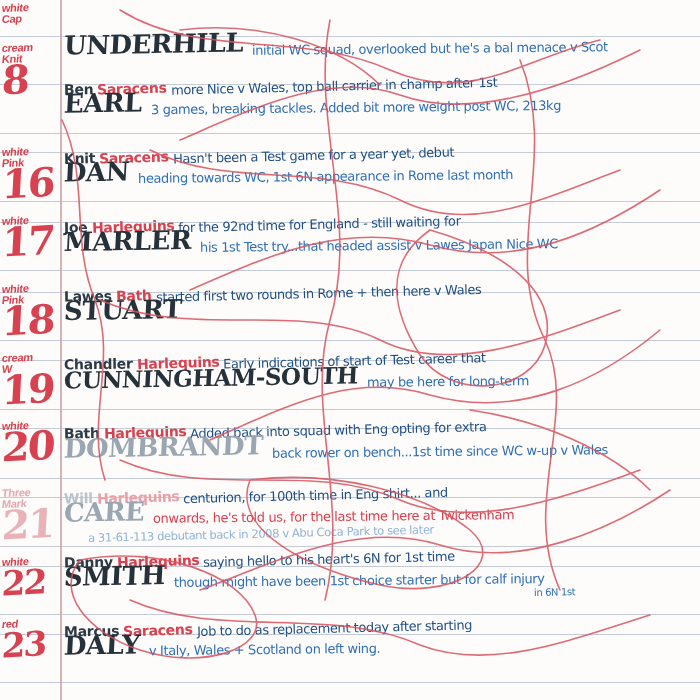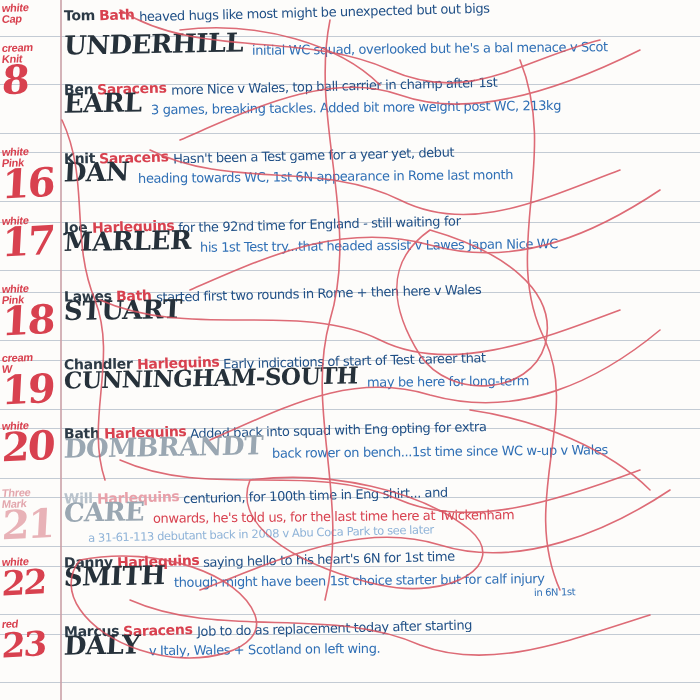--- a/index.html
+++ b/index.html
@@ -234,27 +234,20 @@
       <div class="kit-colour">white</div>
       <div class="kit-num small">22</div>
     </div>
 
     <div class="kit" style="top:618px">
       <div class="kit-colour">red</div>
       <div class="kit-num small">23</div>
     </div>
   </div>
 
-  <div class="row" style="top:4px">
-    <div class="line-top">
-      <span class="firstname inline">Tom</span>
-      <span class="club inline">Bath</span>
-      <span class="note dark inline">heaved hugs like most might be unexpected but out bigs</span>
-    </div>
-  </div>
 
   <div class="row" style="top:34px">
     <div class="nameline">
       <span class="surname">UNDERHILL</span>
       <span class="after">initial WC squad, overlooked but he's a bal menace v Scot</span>
     </div>
   </div>
 
   <div class="row" style="top:78px">
     <div class="line-top">

